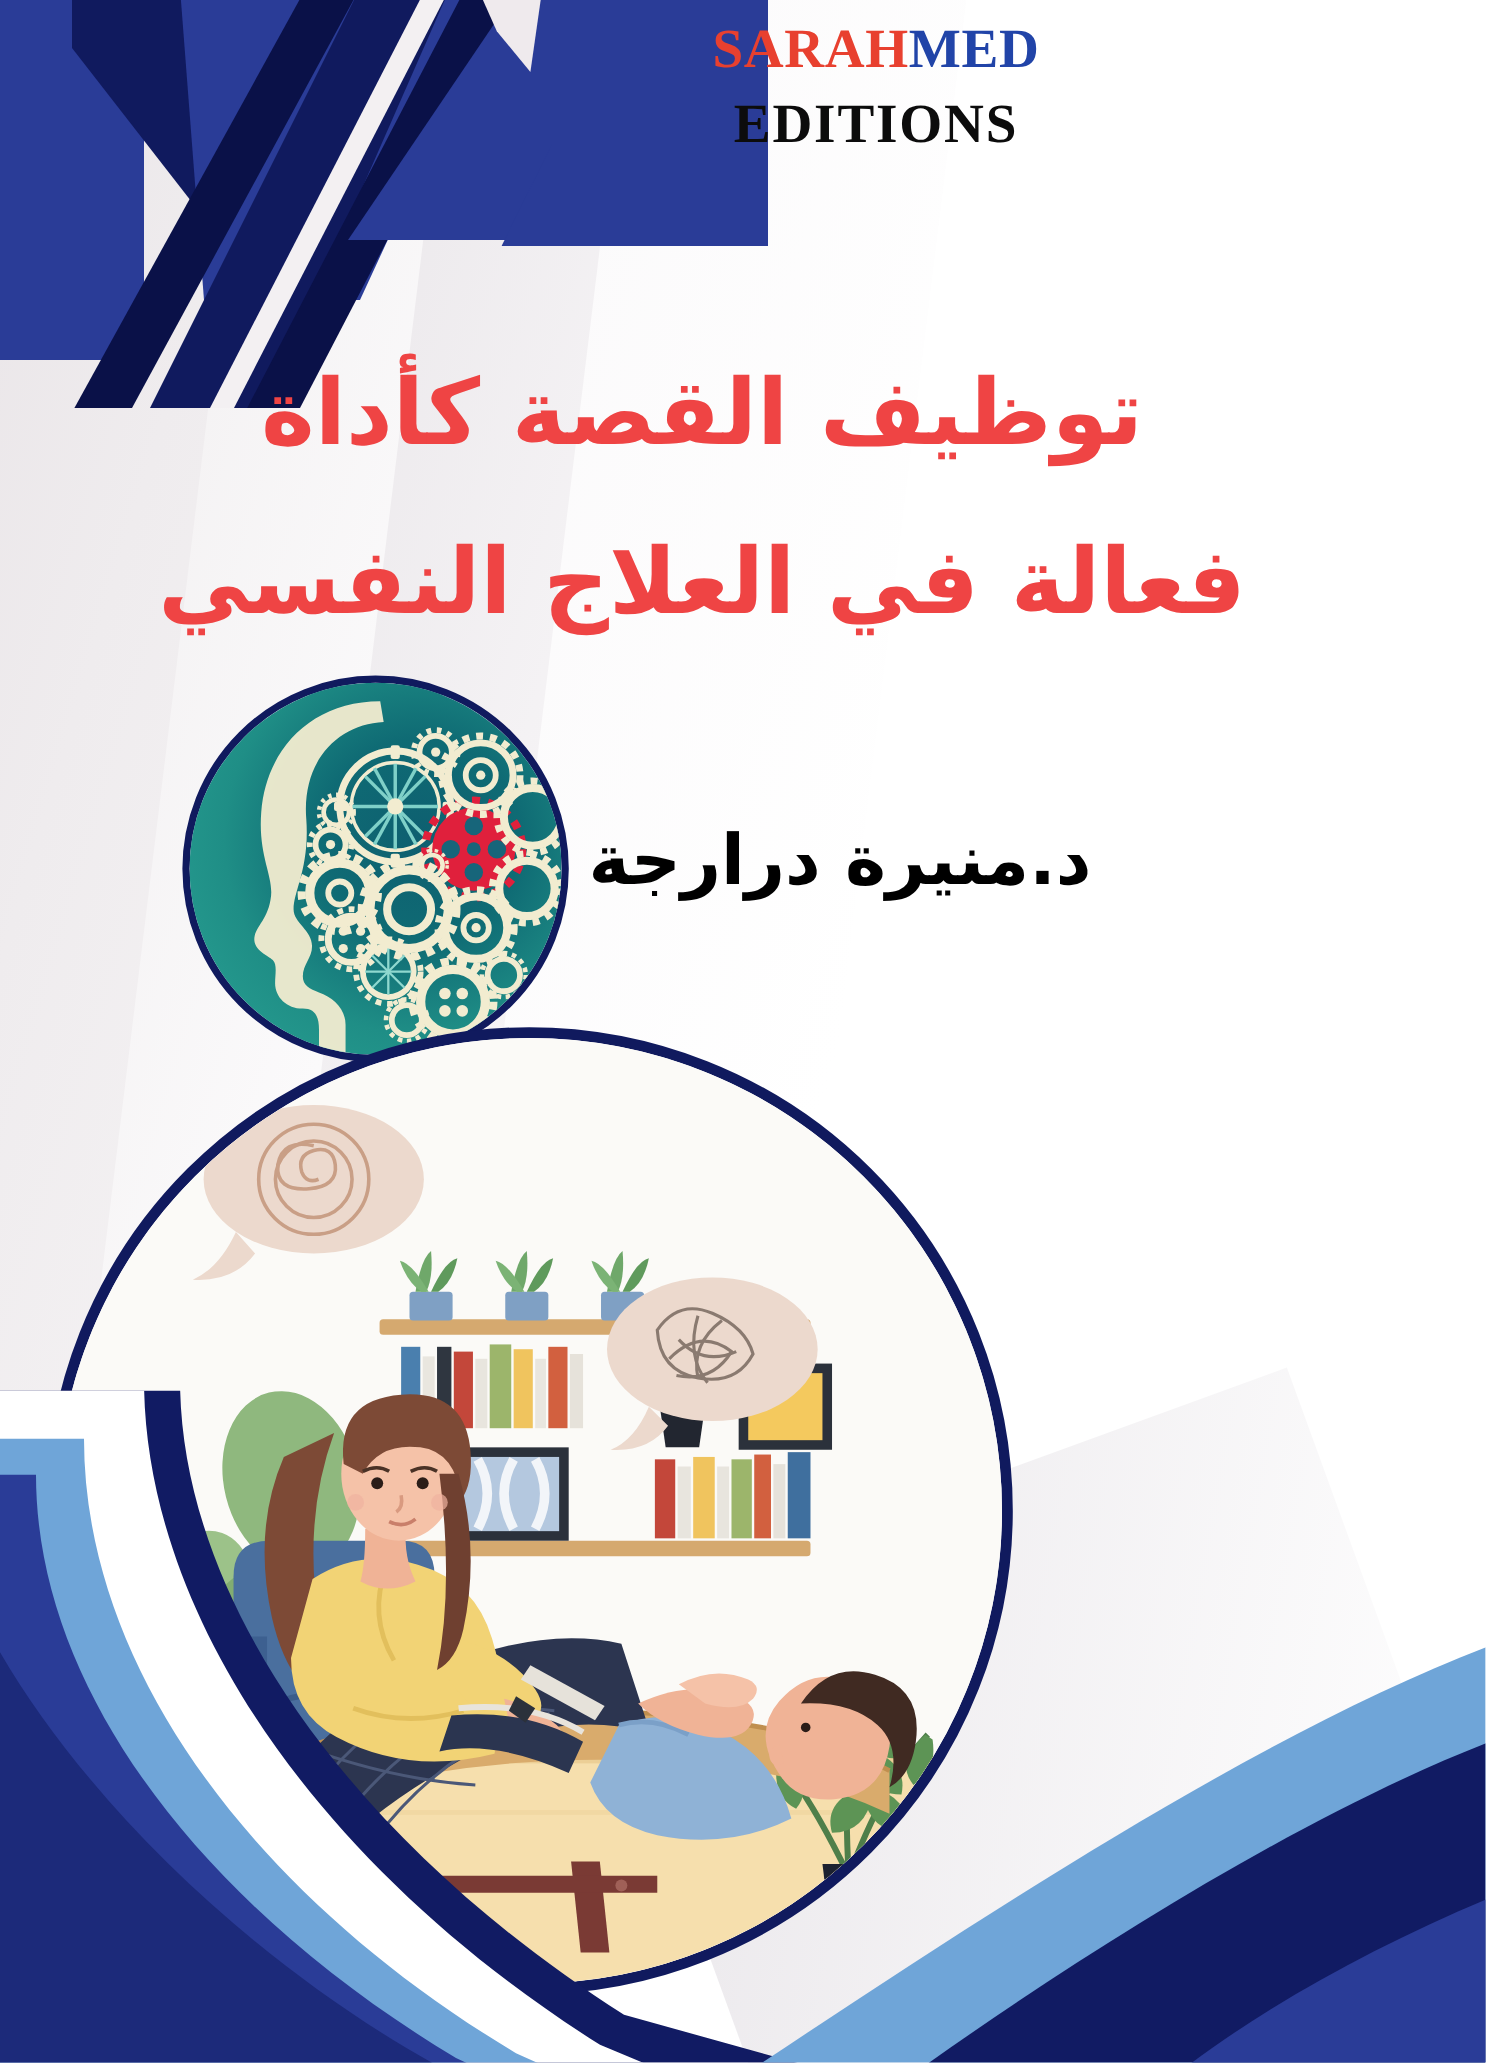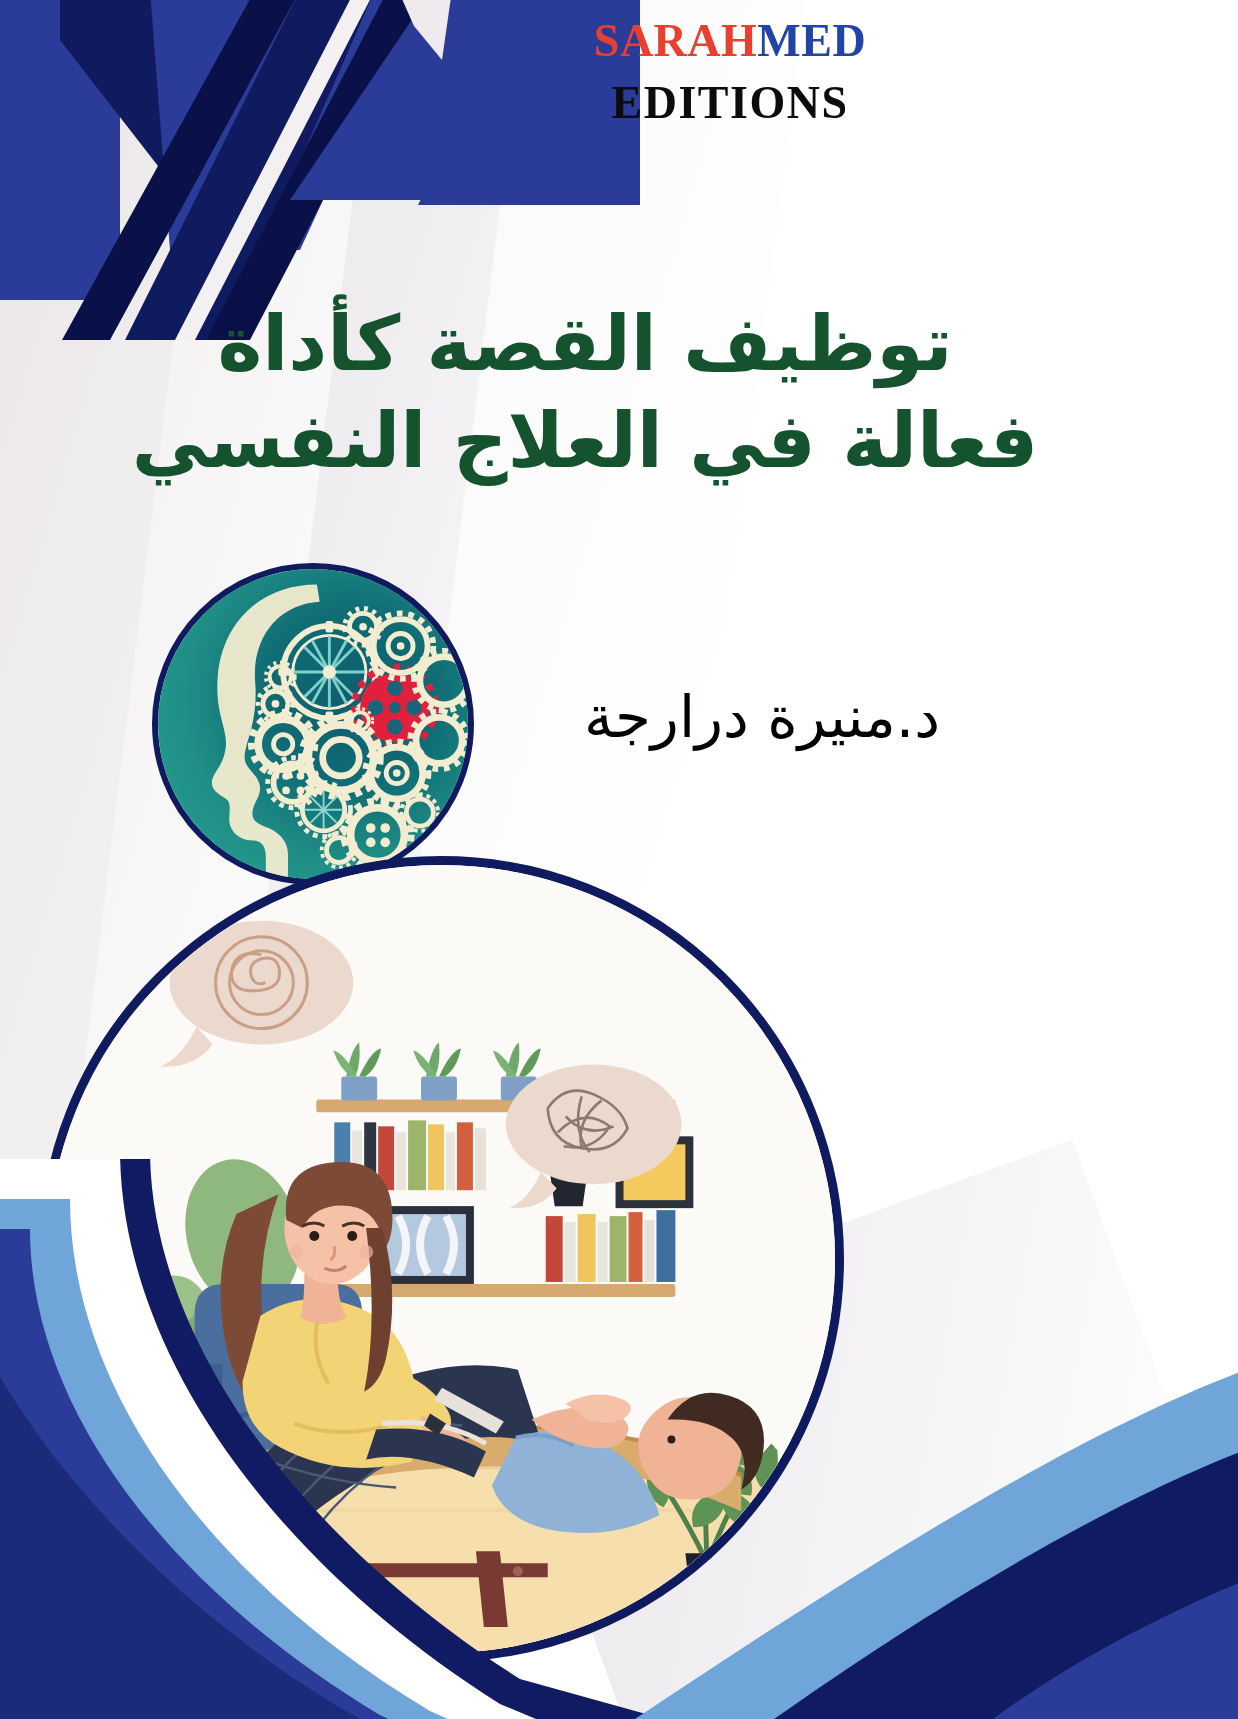--- a/index.html
+++ b/index.html
@@ -39,32 +39,32 @@
   .logo-top{font-size:46px;font-weight:700;letter-spacing:.5px;}
   .logo-sarah{color:#e8402f;}
   .logo-med{color:#2144a8;}
   .logo-bottom{font-size:46px;font-weight:700;color:#0c0c0c;letter-spacing:1.5px;margin-top:16px;}
 
   
   .title{
     position:absolute;left:120px;top:295px;width:930px;
     direction:rtl;text-align:center;
     font-family:"DejaVu Sans",sans-serif;
-    font-weight:700;color:#14532d;
+    font-weight:700;color:#ef4444;
     font-size:76px;line-height:1.28;
     letter-spacing:0px;
   }
-  .title .l2{display:block;}
+  .title .l2{display:block;margin-top:44px;}
 
   
   .author{
     position:absolute;left:460px;top:686px;width:480px;
-    direction:rtl;text-align:right;
+    direction:rtl;text-align:center;
     font-family:"DejaVu Sans",sans-serif;
-    font-weight:400;color:#000;font-size:58px;line-height:1.1;
+    font-weight:700;color:#000;font-size:58px;line-height:1.1;
   }
 
   
   .brain{
     position:absolute;left:152px;top:563px;width:322px;height:322px;
     border-radius:50%;overflow:hidden;
     border:6px solid #101a5e;
     box-sizing:border-box;
   }
   .brain-bg{position:absolute;inset:0;

